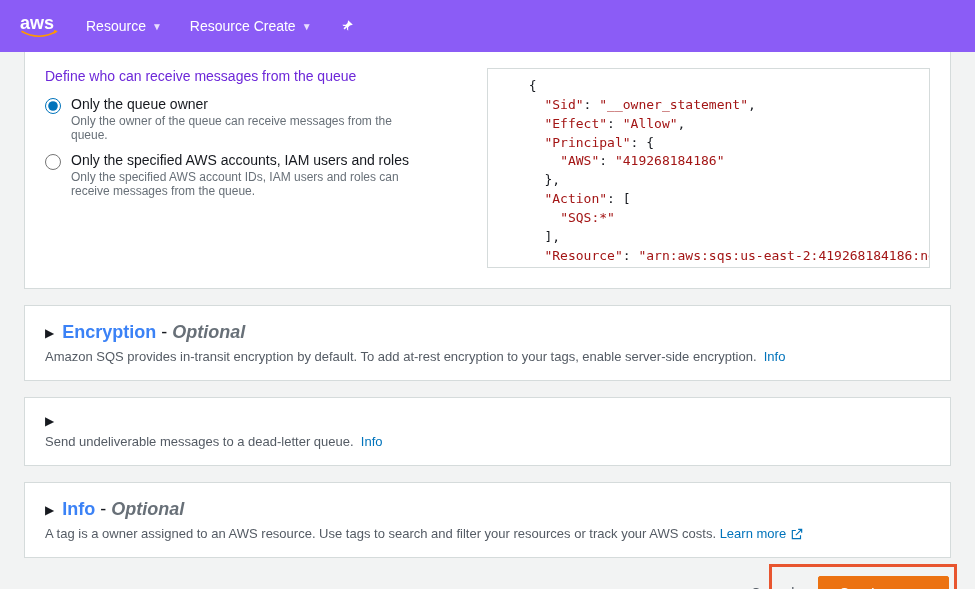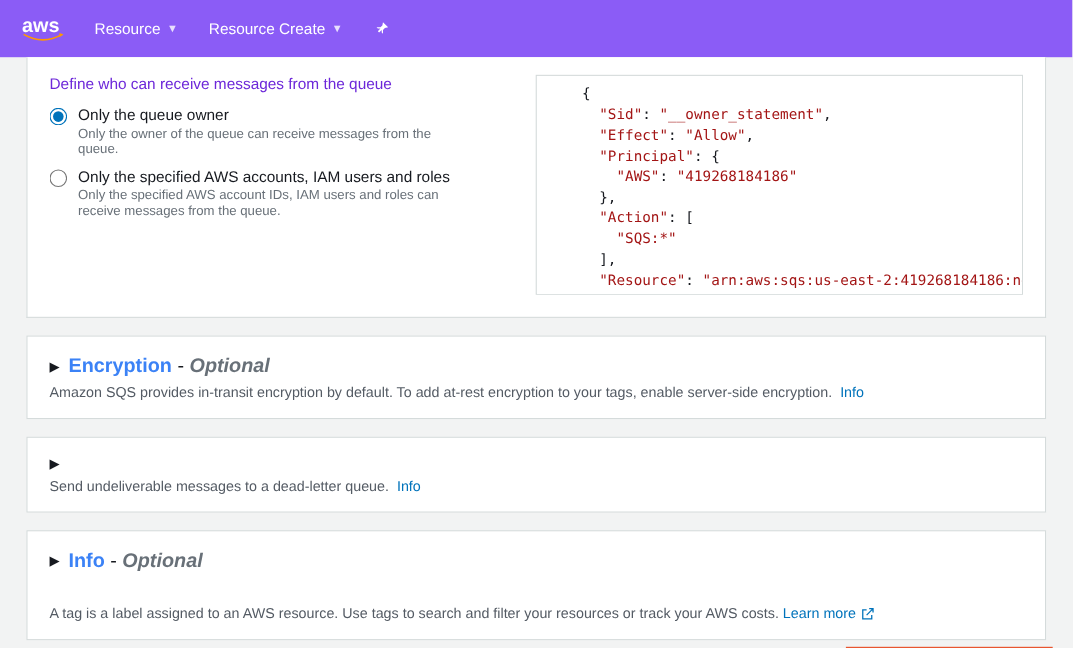--- a/index.html
+++ b/index.html
@@ -24,21 +24,21 @@
   .codebox::-webkit-scrollbar-thumb { background:#c7c7c7;}
   .key { color:#a31515;}
   .str { color:#a31515;}
   .section-header { display:flex; align-items:center; gap:8px; font-size:18px; cursor:pointer;}
   .section-header .tri { font-size:12px; color:#16191f; }
   .section-header .title { font-weight:700; color:#3b82f6;}
   .section-header .opt { color:#687078; font-style:italic; font-weight:700;}
   .section-header .dash { color:#16191f; font-weight:400;}
   .section-desc { color:#545b64; font-size:13px; margin-top:6px;}
   .section-desc a, .link { color:#0073bb; text-decoration:none; font-weight:400; cursor:pointer;}
-  .section-desc .ext { display:inline-flex; align-items:center; gap:4px;margin-top:24px;}
+  .section-desc .ext { display:inline-flex; align-items:center; gap:4px;}
   .ext-icon { width:14px; height:14px; }
   .footer { display:flex; justify-content:flex-end; gap:12px; margin-top:18px; padding-right:2px; position:relative;}
   .highlight-box { position:absolute; right:-6px; top:-12px; width:188px; height:60px; border:3px solid #e8552f; pointer-events:none;}
   .btn { font-size:14px; padding:8px 20px; border-radius:2px; cursor:pointer; font-weight:700;}
   .btn-primary { background:#ec7211; border:1px solid #ec7211; color:#fff;}
   .btn-cancel-plain { background:transparent; border:none; color:#545b64; font-weight:400; padding:8px 12px;}
 </style>
 </head>
 <body>
 
@@ -117,21 +117,21 @@
       <span>Send undeliverable messages to a dead-letter queue.</span>&nbsp;&nbsp;<a class="link">Info</a>
     </div>
   </div>
 
   <div class="panel">
     <div class="section-header">
       <span class="tri">▶</span>
       <span><span class="title">Info</span><span class="dash"> - </span><span class="opt">Optional</span></span>
     </div>
     <div class="section-desc">
-      <span>A tag is a label assigned to an AWS resource. Use tags to search and filter your resources or track your AWS costs.</span>
+      <span>A tag is a owner assigned to an AWS resource. Use tags to search and filter your resources or track your AWS costs.</span>
       <a class="link ext">
         <span>Learn more</span>
         <svg class="ext-icon" viewBox="0 0 24 24">
             <path fill="none" stroke="#0073bb" stroke-width="2" d="M14 4h6v6M20 4L10 14M18 14v6H4V6h6"></path>
           </svg>
       </a>
     </div>
   </div>
 
   <div class="footer">

